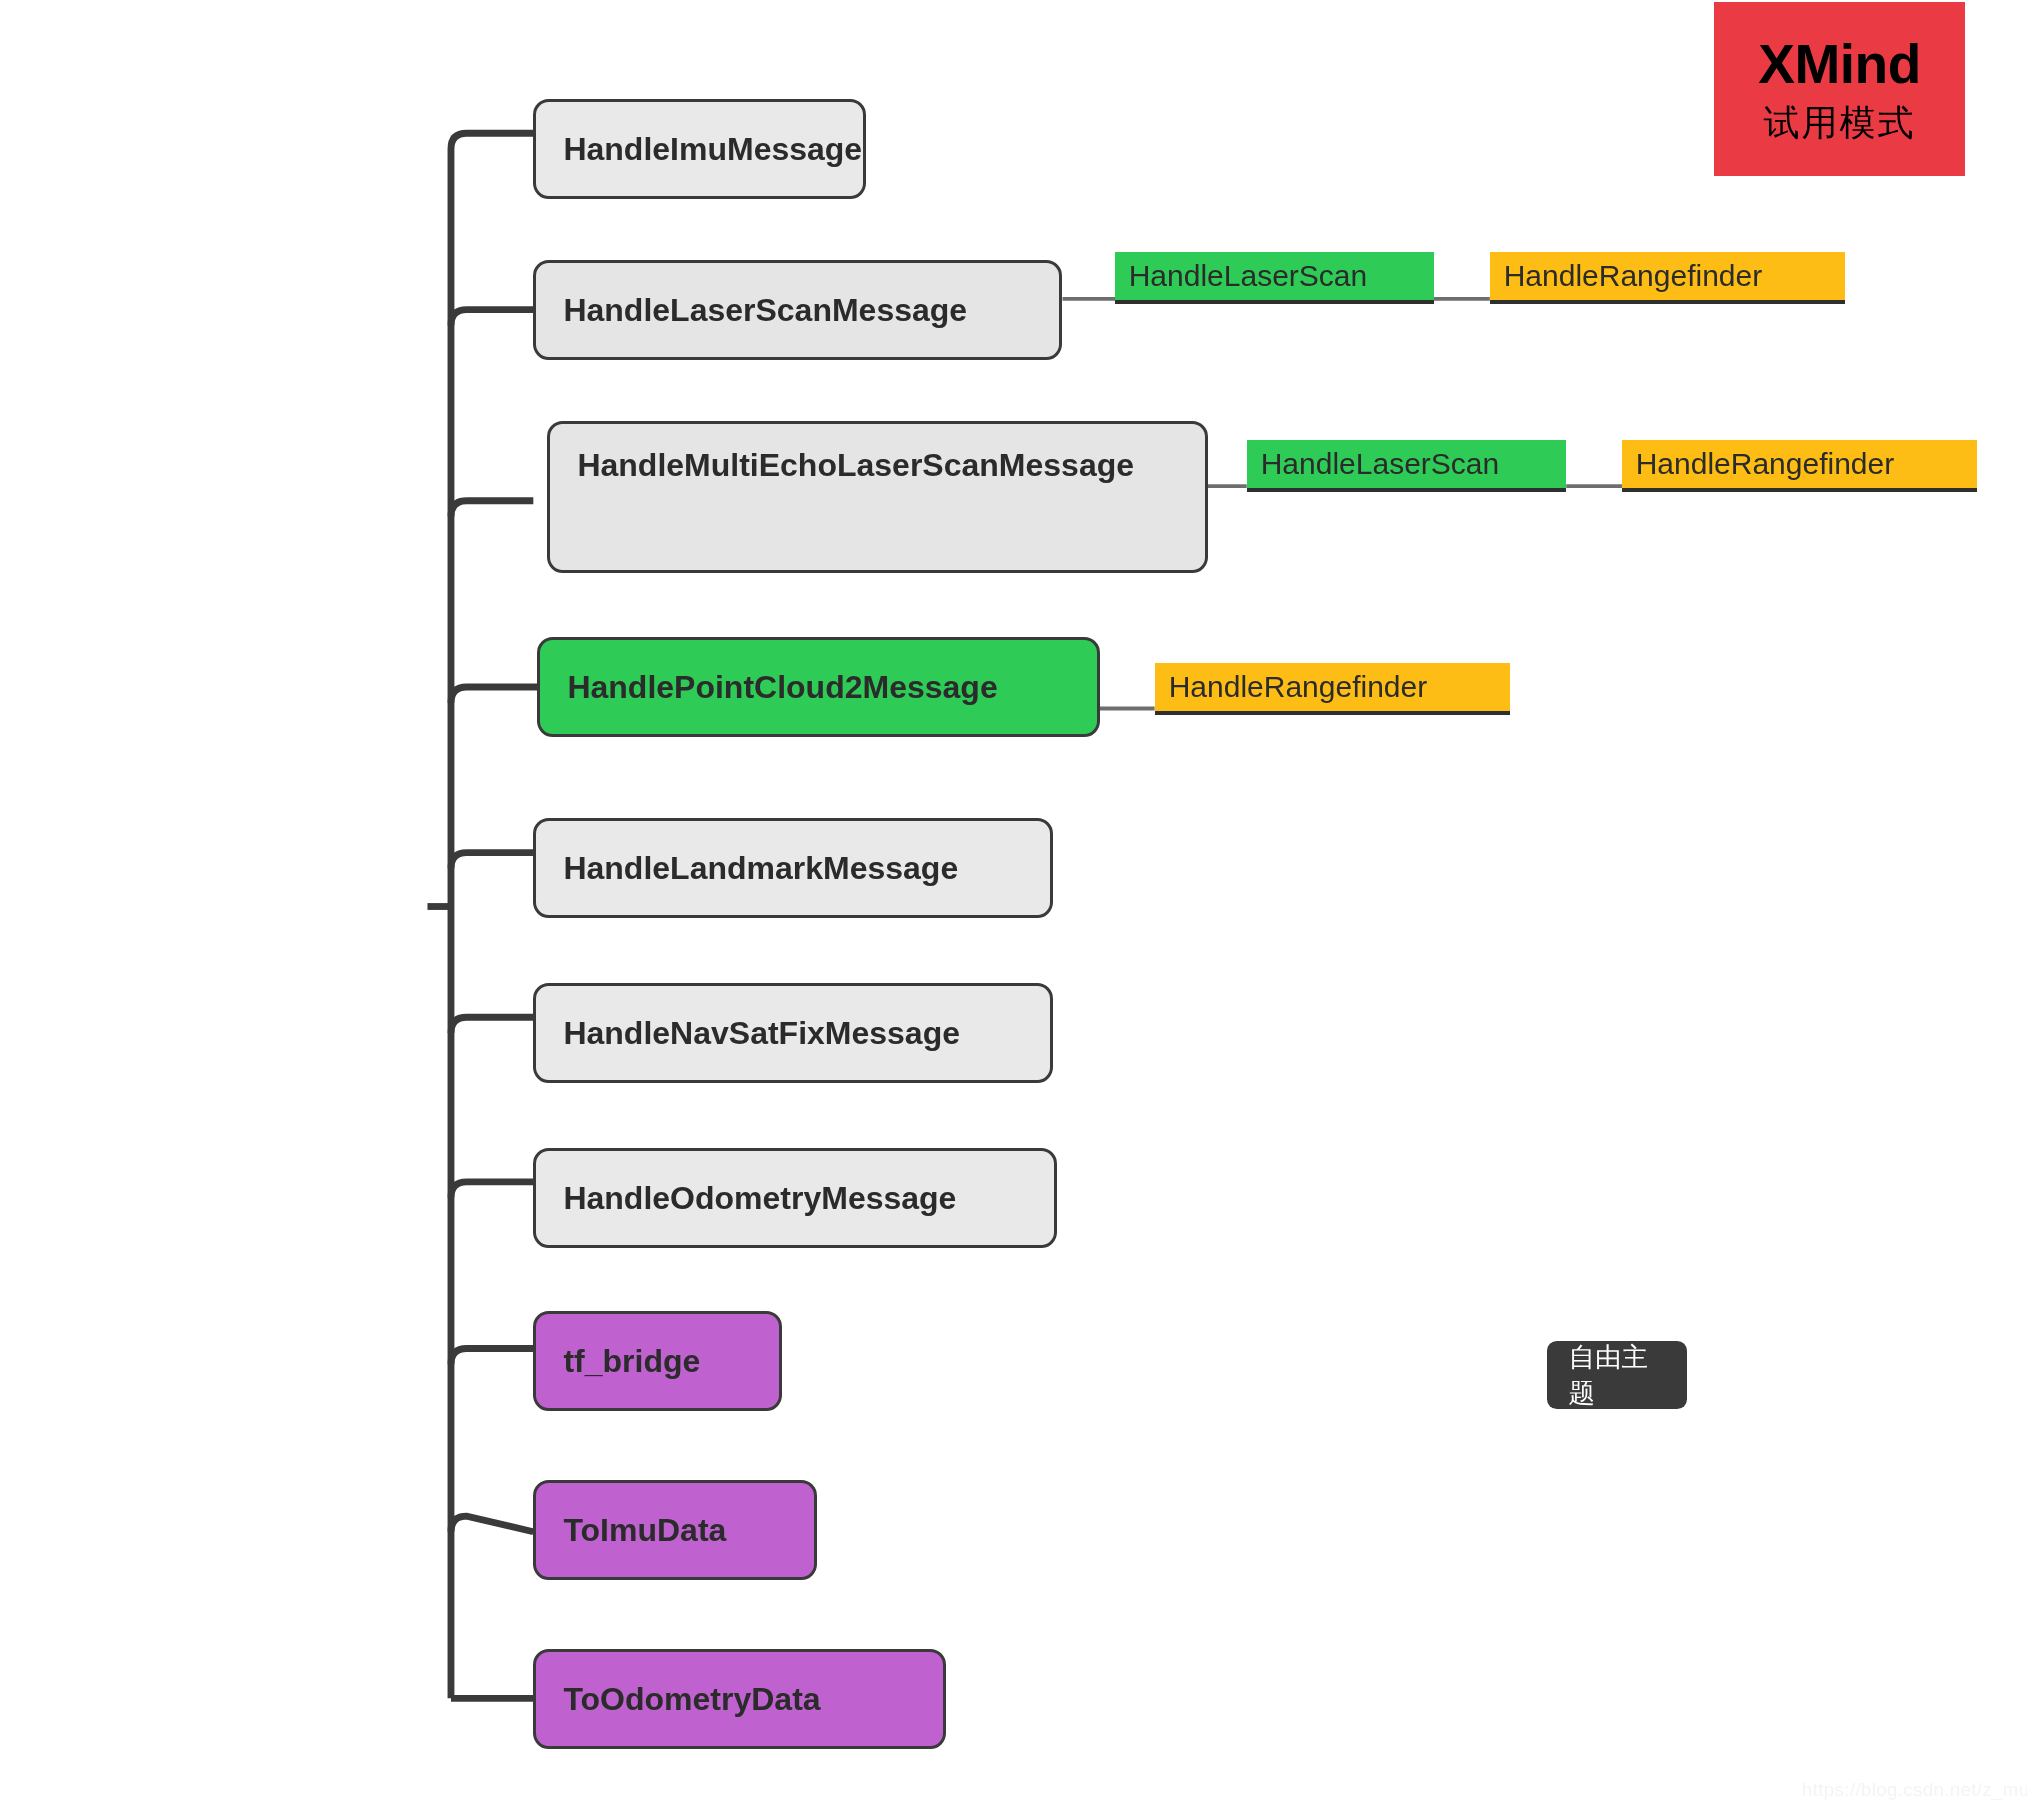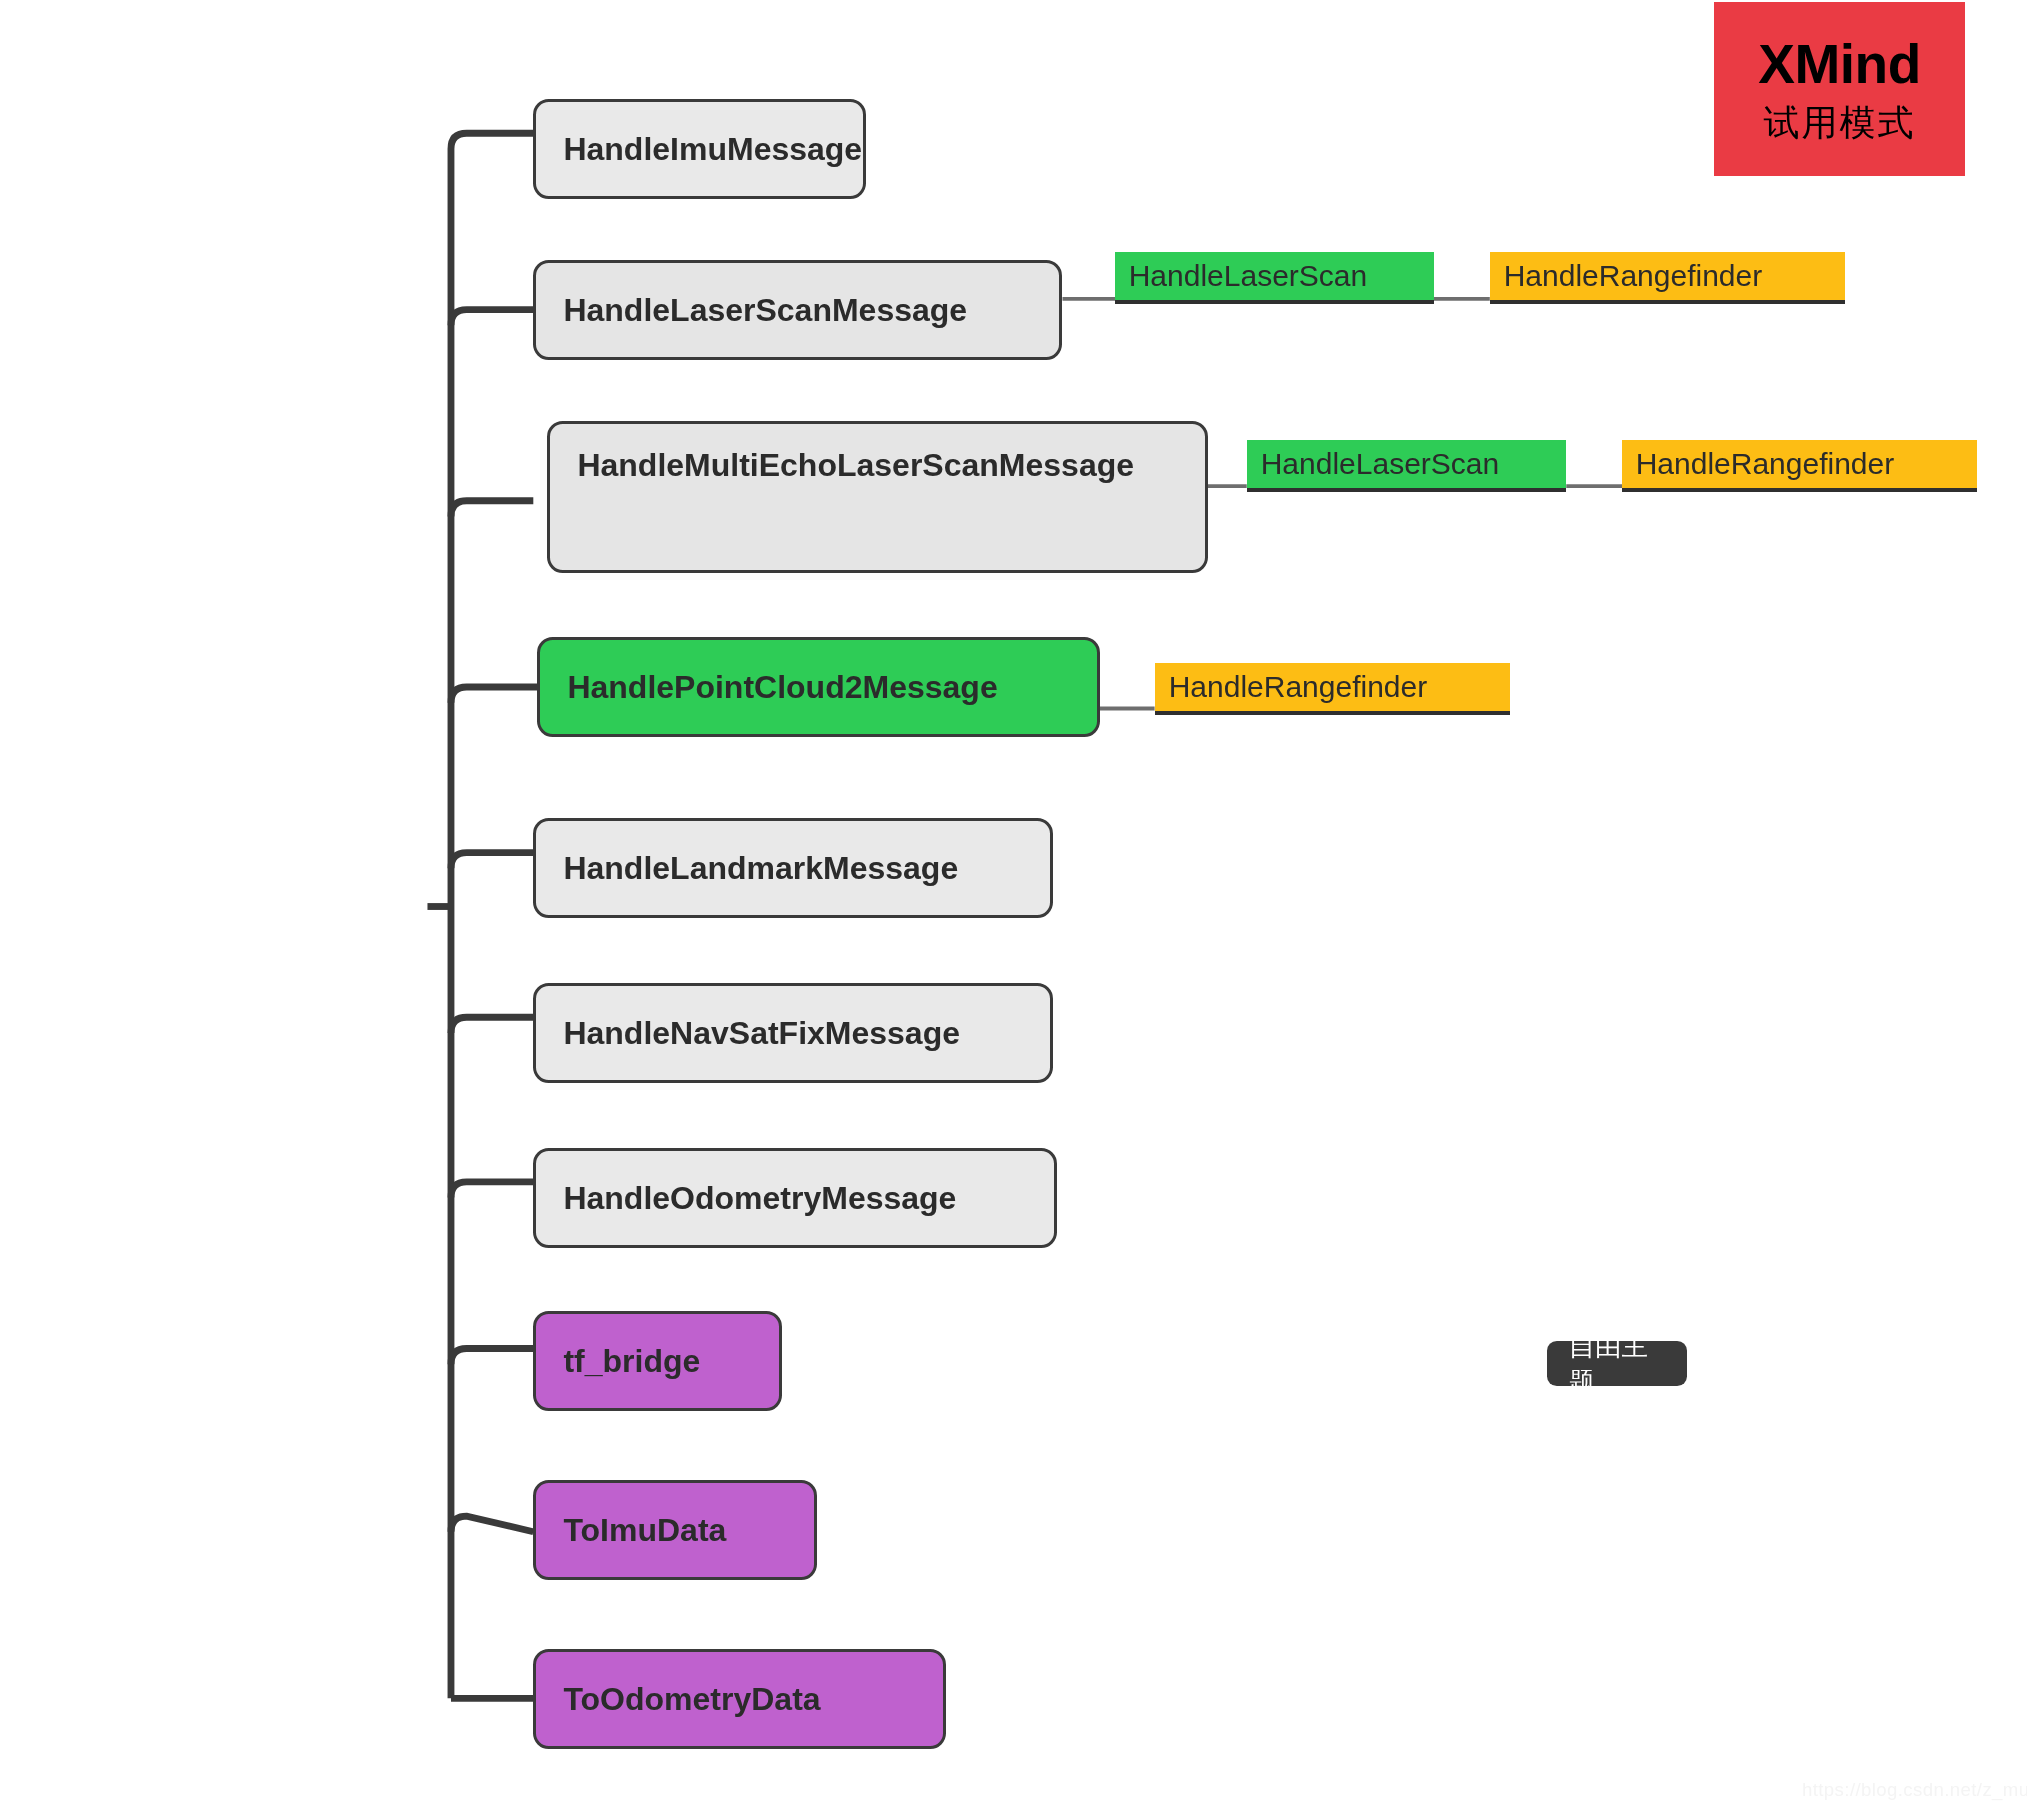--- a/index.html
+++ b/index.html
@@ -217,21 +217,21 @@
   </div>
 
   <div class="node underlined under-amber" style="left:1622px; top:440px; width:355px; height:52px;">
     <span>HandleRangefinder</span>
   </div>
 
   <div class="node underlined under-amber" style="left:1155px; top:663px; width:355px; height:52px;">
     <span>HandleRangefinder</span>
   </div>
 
-  <div class="node floating" style="left:1547px; top:1341px; width:140px; height:45px;">
+  <div class="node floating" style="left:1547px; top:1341px; width:140px; height:68px;">
     <span>自由主题</span>
   </div>
 
   <div id="xmind-badge">
     <div class="xmind-word">XMind</div>
     <div class="xmind-sub">试用模式</div>
   </div>
 
   <div id="url-watermark">https://blog.csdn.net/z_muyangren</div>
 

